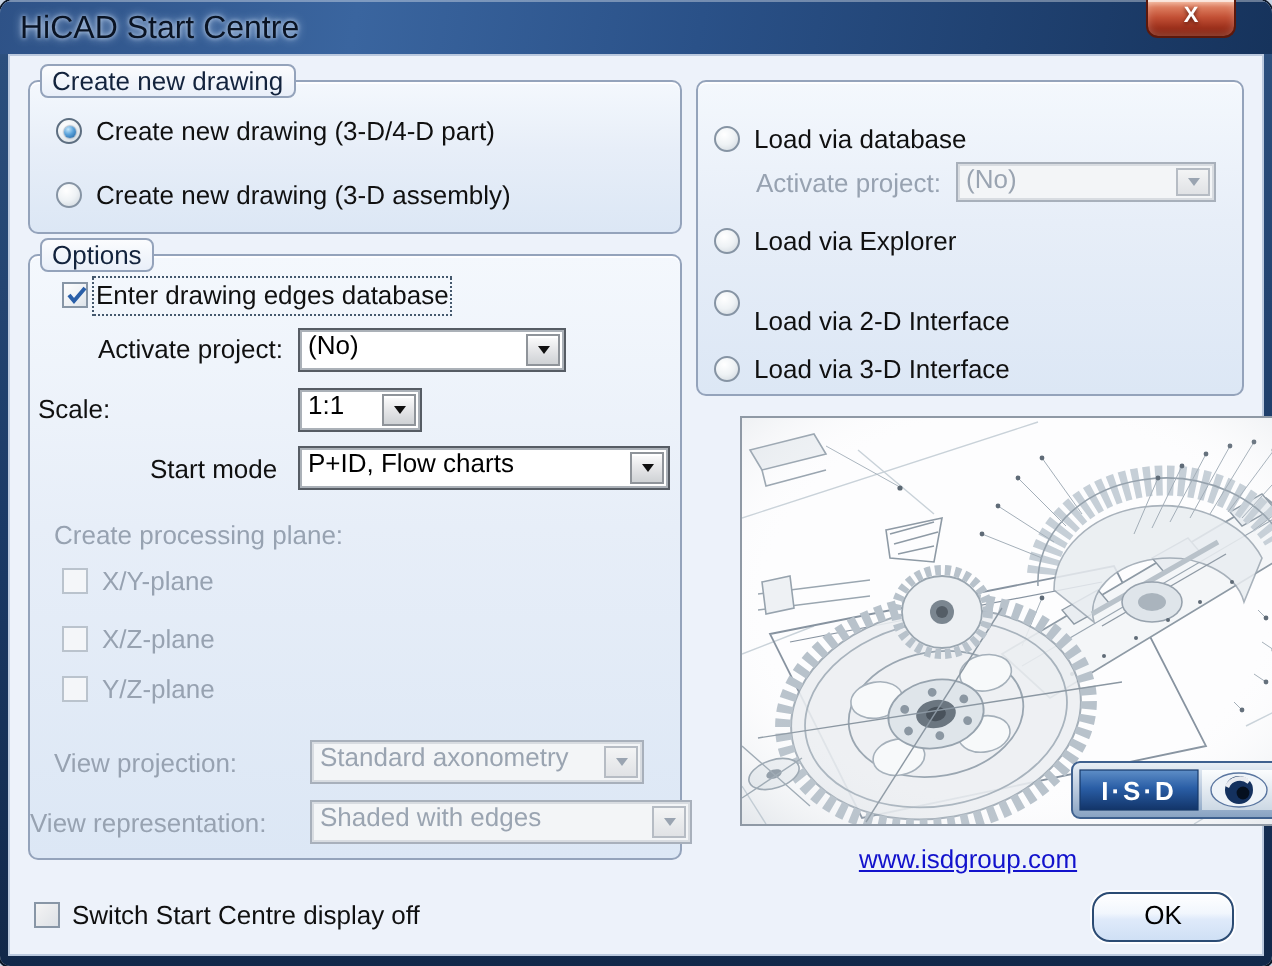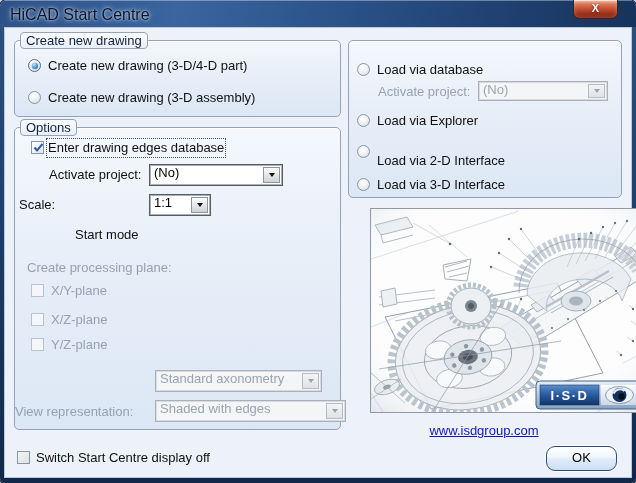--- a/index.html
+++ b/index.html
@@ -138,30 +138,37 @@
 
     <span class="lbl" style="left:4px;top:69px;">Scale:</span>
     <div class="combo" style="left:134px;top:66px;width:62px;">
       <span class="val">1:1</span>
       <span class="btn">
           <span class="arr"></span>
         </span>
     </div>
 
     <span class="lbl" style="left:12px;top:99px;margin-left:48px;">Start mode</span>
+    <div class="combo" style="left:134px;top:95px;width:186px;">
+      <span class="val">P+ID, Flow charts</span>
+      <span class="btn">
+          <span class="arr"></span>
+        </span>
+    </div>
 
     <span class="lbl dis" style="left:12px;top:132px;">Create processing plane:</span>
 
     <span class="cb dis" style="left:16px;top:156px;"></span>
     <span class="lbl dis" style="left:36px;top:155px;">X/Y-plane</span>
     <span class="cb dis" style="left:16px;top:185px;"></span>
     <span class="lbl dis" style="left:36px;top:184px;">X/Z-plane</span>
     <span class="cb dis" style="left:16px;top:210px;"></span>
     <span class="lbl dis" style="left:36px;top:209px;">Y/Z-plane</span>
 
+    <span class="lbl dis" style="left:12px;top:246px;">View projection:</span>
     <div class="combo dis" style="left:140px;top:242px;width:167px;">
       <span class="val">Standard axonometry</span>
       <span class="btn">
           <span class="arr"></span>
         </span>
     </div>
 
     <span class="lbl dis" style="left:0;top:276px;">View representation:</span>
     <div class="combo dis" style="left:140px;top:272px;width:191px;">
       <span class="val">Shaded with edges</span>

